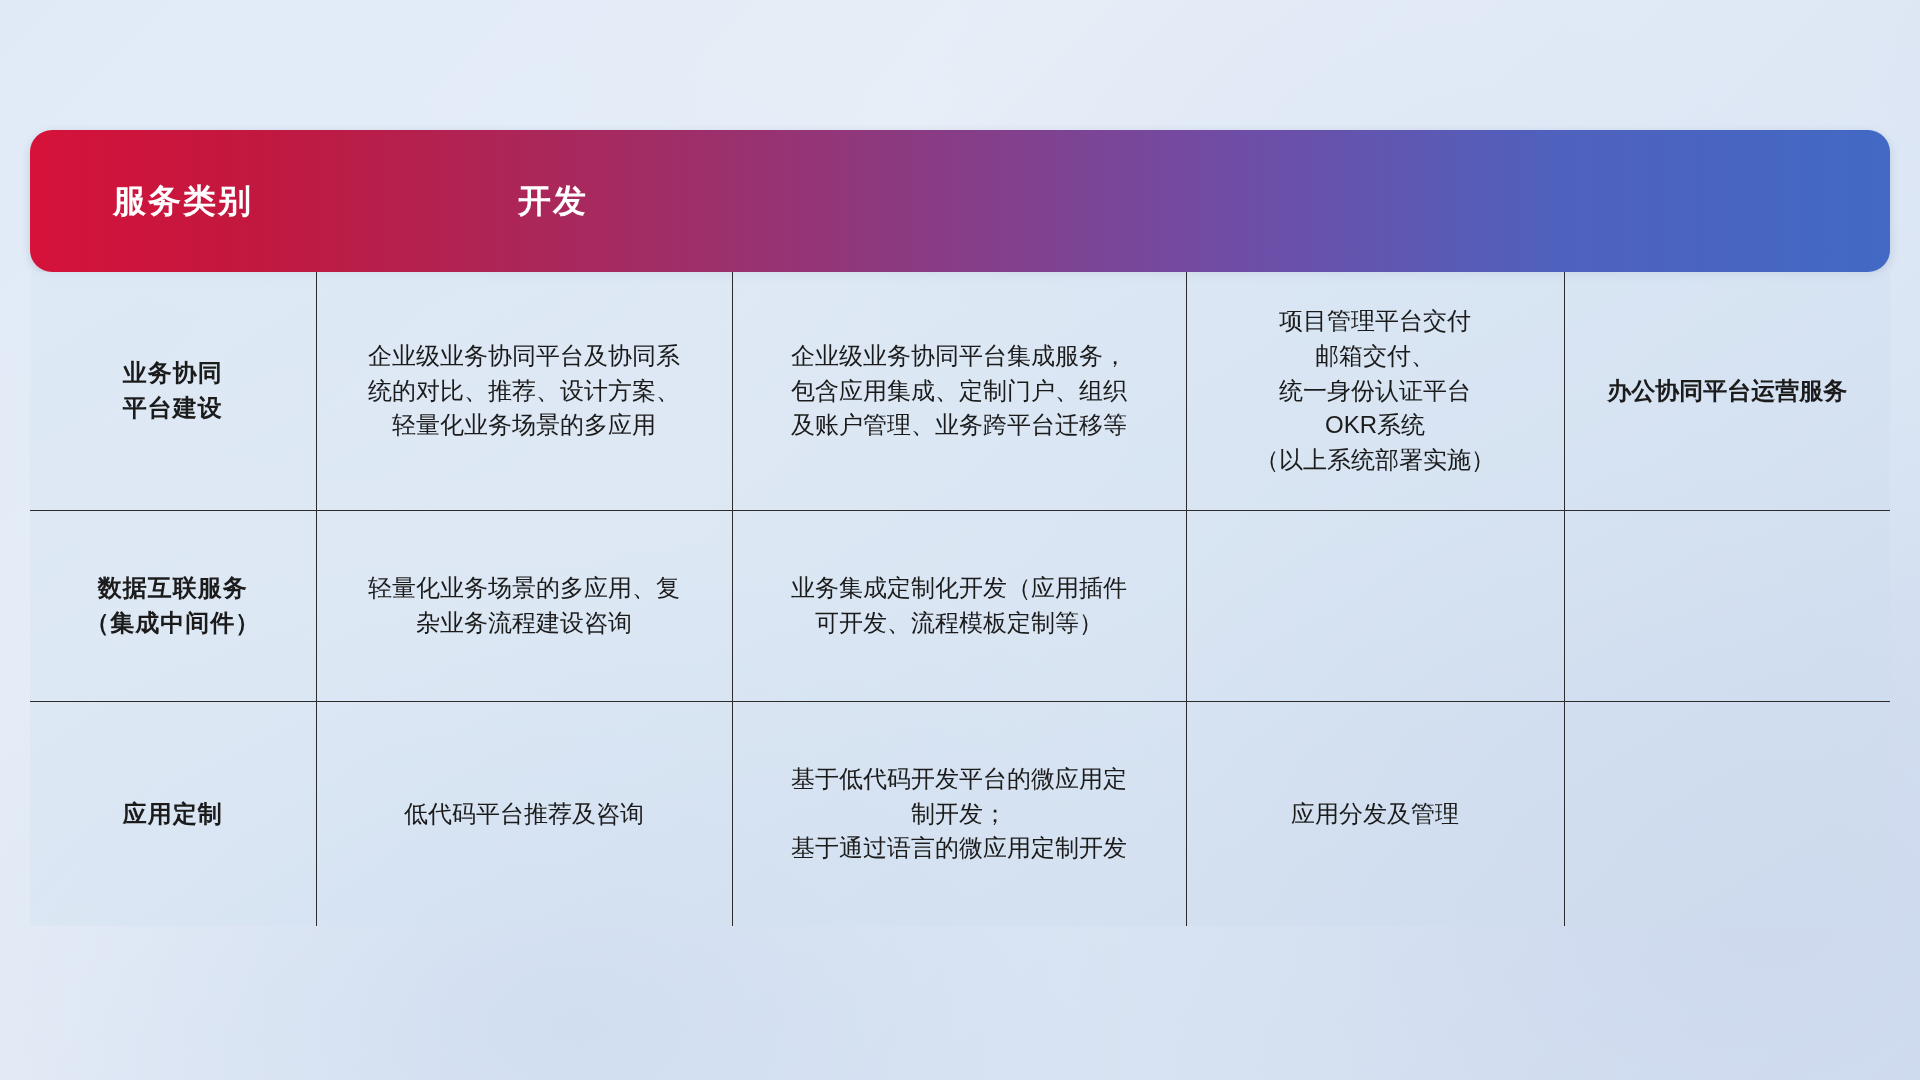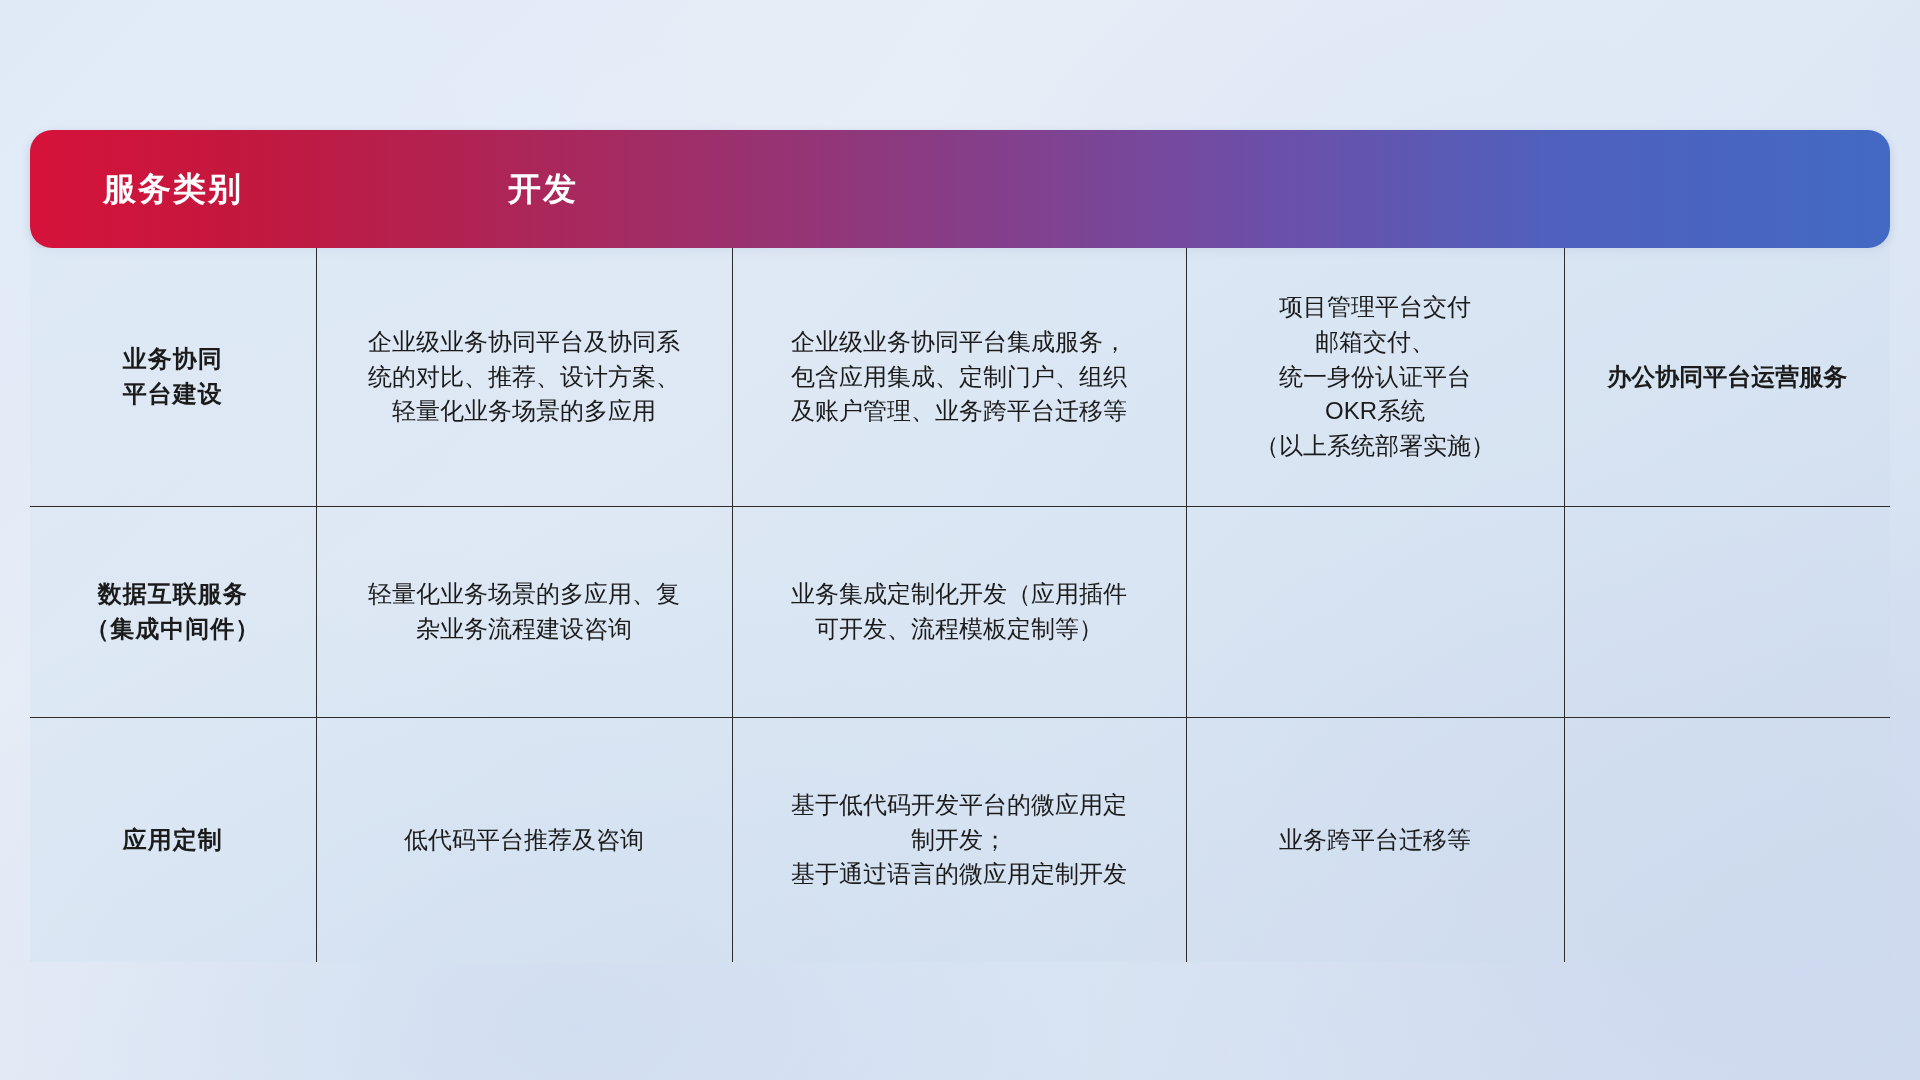--- a/index.html
+++ b/index.html
@@ -24,25 +24,26 @@
     height: 1080px;
   }
   .table-wrap {
     position: absolute;
     left: 30px;
     top: 130px;
     width: 1860px;
   }
   .header-row {
     display: flex;
-    height: 118px;
+    height: 142px;
     border-radius: 22px;
     overflow: hidden;
     background: linear-gradient(90deg, #d6123a 0%, #c2183f 12%, #a42b62 32%, #8a3b83 48%, #6f4da6 65%, #4f61bd 82%, #4269c4 100%);
     box-shadow: 0 3px 10px rgba(60,70,120,0.18);
+    padding-left: 10px;
   }
   .header-cell {
     display: flex;
     align-items: center;
     justify-content: center;
     color: #ffffff;
     font-size: 33px;
     font-weight: bold;
     letter-spacing: 2px;
   }
@@ -55,21 +56,21 @@
   .body-table {
     width: 1860px;
     border-collapse: collapse;
     table-layout: fixed;
     background: linear-gradient(150deg, rgba(221,232,245,0.75) 0%, rgba(214,228,242,0.6) 40%, rgba(205,219,237,0.6) 100%);
   }
   .body-table td {
     border: 1px solid #2c2c2c;
     vertical-align: middle;
     text-align: center;
-    padding: 10px 14px;
+    padding: 0 14px;
     color: #1b1b1b;
     font-size: 24px;
     line-height: 1.45;
   }
   .body-table tr td:first-child {
     border-left: none;
   }
   .body-table tr td:last-child {
     border-right: none;
     font-weight: bold;
@@ -137,20 +138,20 @@
 可开发、流程模板定制等）</td>
           <td class="multiline"></td>
           <td class="multiline"></td>
         </tr>
         <tr class="row3">
           <td class="cat-cell multiline">应用定制</td>
           <td class="multiline">低代码平台推荐及咨询</td>
           <td class="multiline">基于低代码开发平台的微应用定
 制开发；
 基于通过语言的微应用定制开发</td>
-          <td class="multiline">业务跨平台迁移等</td>
+          <td class="multiline">应用分发及管理</td>
           <td class="multiline"></td>
         </tr>
       </tbody>
     </table>
 
   </div>
 </div>
 
 </body></html>

